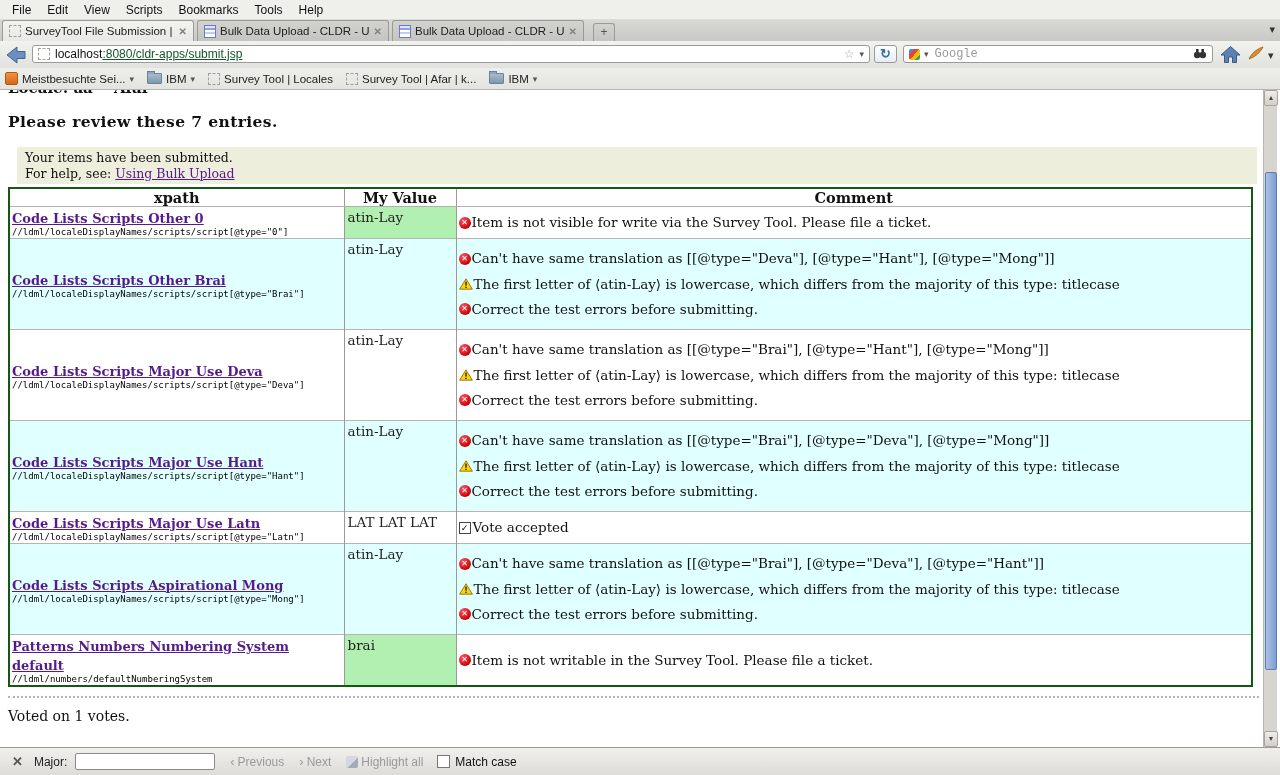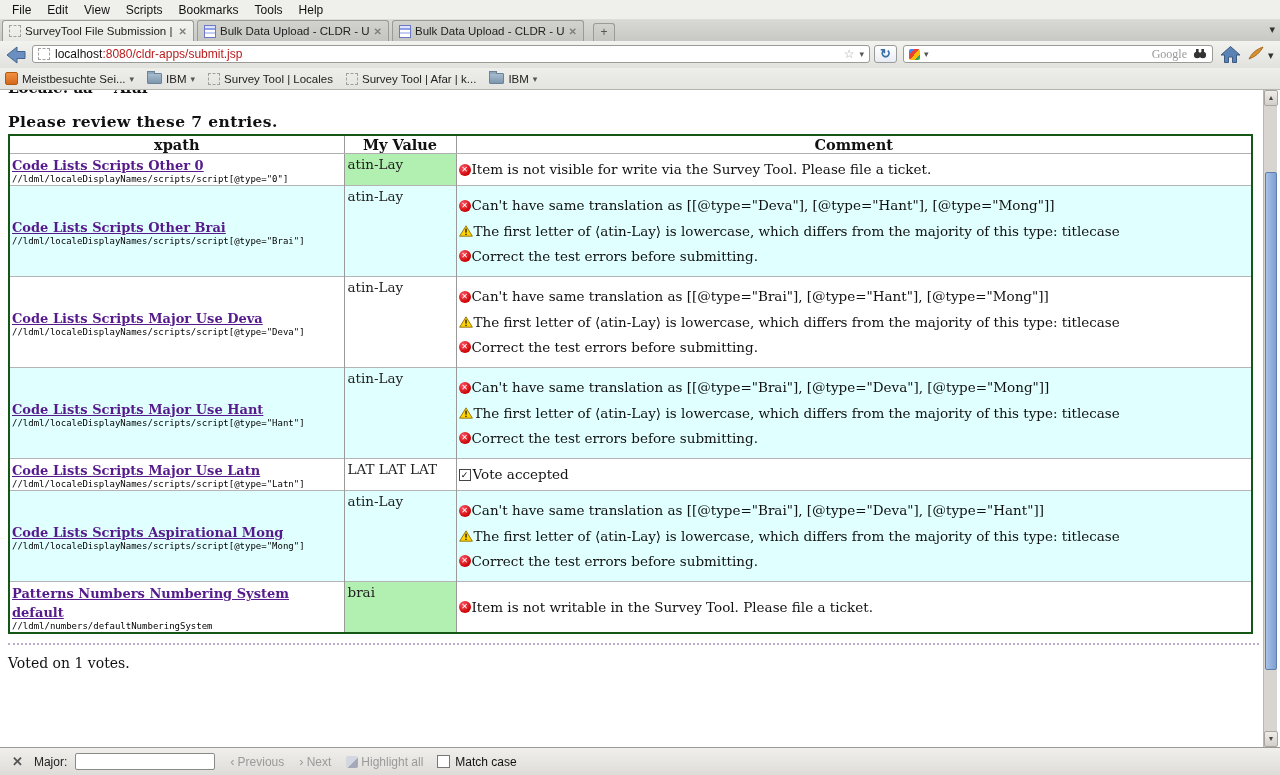--- a/index.html
+++ b/index.html
@@ -29,34 +29,34 @@
     color:#555;text-align:center;line-height:16px;font-size:12px;}
   .tab-overflow{position:absolute;right:5px;top:3px;color:#333;font-size:11px;}
 
   .navbar{position:absolute;left:0;top:41px;width:100%;height:30px;
     background:linear-gradient(#f2f2ee,#e0e0dc);border-bottom:1px solid #cfcfcb;box-sizing:border-box;}
   .back-btn{position:absolute;left:4px;top:3px;width:24px;height:22px;}
   .urlbar{position:absolute;left:32px;top:4px;width:838px;height:18px;background:#fff;
     border:1px solid #9a9a96;border-radius:3px;display:flex;align-items:center;padding:0 5px;
     box-sizing:border-box;font-size:12px;gap:5px;}
   .url-host{color:#111;}
-  .url-rest{color:#b91c1c;margin-left:-5px;}
+  .url-rest{color:#14532d;margin-left:-5px;text-decoration:underline;}
   .spacer{flex:1;}
   .star{color:#a8a8a8;font-size:12px;}
   .chev{color:#555;font-size:9px;}
   .reload-btn{position:absolute;left:874px;top:4px;width:23px;height:18px;border:1px solid #9a9a96;
     border-radius:3px;background:linear-gradient(#fff,#e8ecf4);color:#3a6ea5;text-align:center;
     line-height:16px;font-size:13px;font-weight:bold;box-sizing:border-box;}
   .searchbox{position:absolute;left:903px;top:4px;width:310px;height:18px;background:#fff;
     border:1px solid #9a9a96;border-radius:3px;display:flex;align-items:center;padding:0 5px;
     box-sizing:border-box;gap:4px;}
   .glogo{width:11px;height:11px;border-radius:2px;flex:none;display:inline-block;
     background:linear-gradient(135deg,#4285f4 25%,#ea4335 25% 50%,#fbbc05 50% 75%,#34a853 75%);}
   .searchbox input{border:none;outline:none;flex:1;font-size:12px;background:transparent;
-    font-family:Liberation Serif, serif;min-width:10px;text-align:right;}
+    font-family:Liberation Mono, monospace;min-width:10px;}
   .searchbox input::placeholder{color:#999;}
   .binoc{flex:none;}
   .home-btn{position:absolute;left:1220px;top:4px;}
   .quill-btn{position:absolute;left:1247px;top:5px;}
   .nav-overflow{position:absolute;left:1268px;top:8px;color:#333;font-size:11px;}
 
   .bookmarksbar{position:absolute;left:0;top:68px;width:100%;height:22px;
     background:linear-gradient(#eeeeea,#e3e3df);border-bottom:1px solid #b4b4b0;
     display:flex;align-items:center;gap:13px;padding-left:5px;box-sizing:border-box;
     font-size:11.5px;color:#222;}
@@ -234,20 +234,24 @@
         <span>IBM</span>
         <span class="chev">▾</span>
       </span>
     </div>
 
   <div class="content">
     <div class="clipped-heading">
       <span>Locale: aa - 'Afar'</span>
     </div>
     <div class="review-heading">Please review these 7 entries.</div>
+    <div class="notice">
+      <div>Your items have been submitted.</div>
+      <div><span>For help, see: </span><a class="plink" href="#">Using Bulk Upload</a></div>
+    </div>
 
     <table class="review-table">
       <colgroup>
           <col style="width:335px">
           <col style="width:112px">
           <col>
         </colgroup>
       <thead>
         <tr>
           <th>xpath</th>

